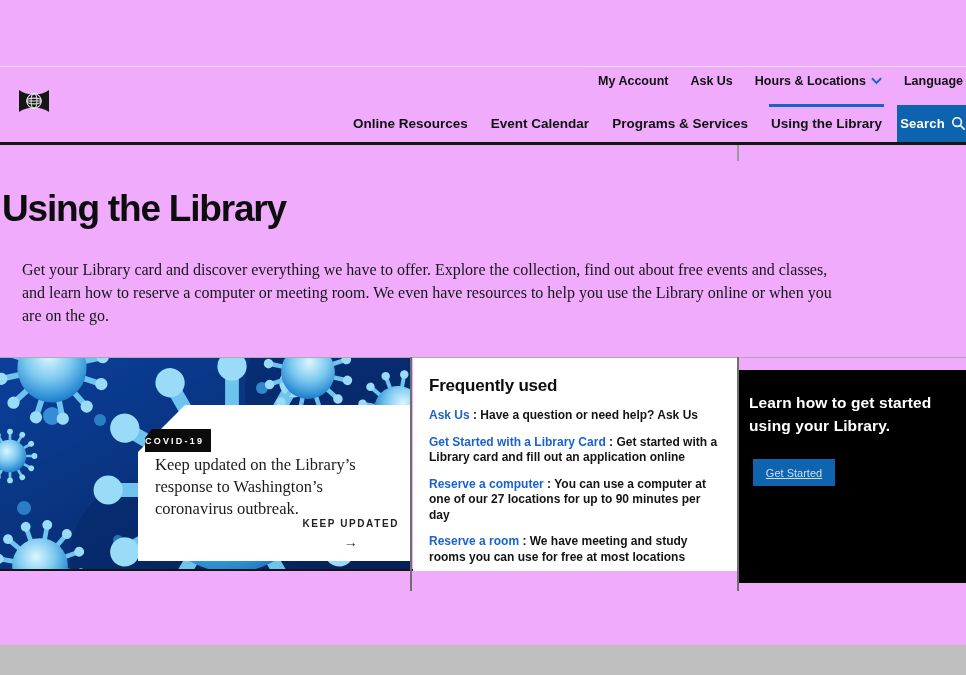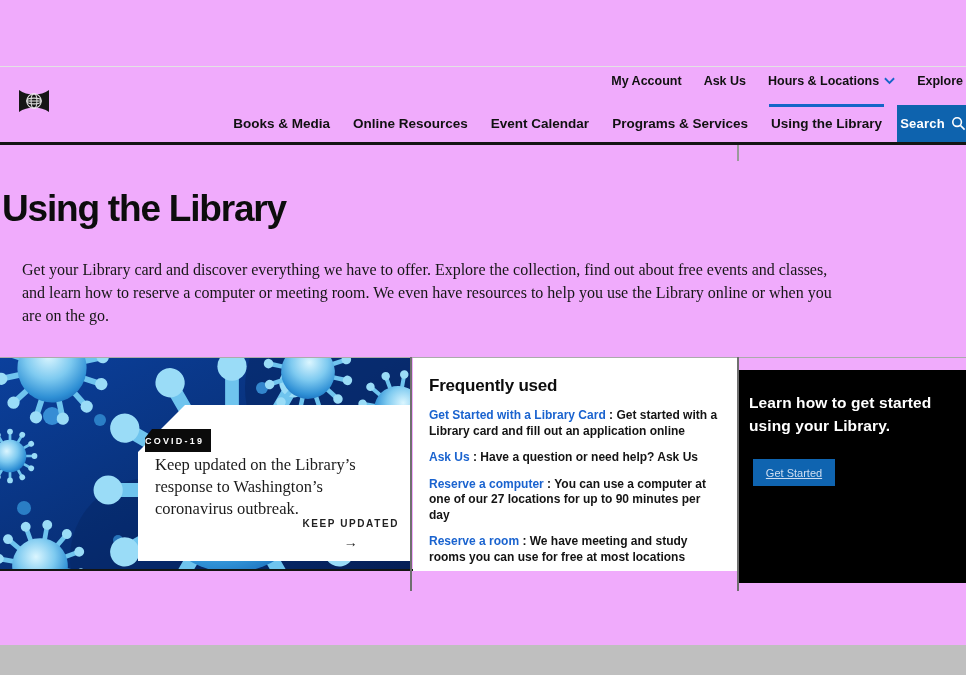--- a/index.html
+++ b/index.html
@@ -108,26 +108,25 @@
     <span class="item">
         <span>Ask Us</span>
       </span>
     <span class="item">
       <span>Hours &amp; Locations</span>
       <svg class="chev" viewBox="0 0 12 8">
           <polyline points="1,1 6,6 11,1" fill="none" stroke="#1565c8" stroke-width="2"></polyline>
         </svg>
     </span>
     <span class="item">
-        <span>Explore</span>
+        <span>Language</span>
       </span>
   </nav>
 
   <nav class="main-nav">
-    <span class="item"><span>Books &amp; Media</span></span>
     <span class="item"><span>Online Resources</span></span>
     <span class="item"><span>Event Calendar</span></span>
     <span class="item"><span>Programs &amp; Services</span></span>
     <span class="item">
       <span class="active-bar"></span>
       <span>Using the Library</span>
     </span>
   </nav>
 
   <button class="search-btn">
@@ -215,24 +214,24 @@
       </div>
     </div>
     <div class="covid-badge">
         <span>COVID-19</span>
       </div>
     <div class="band-rule"></div>
 
     <div class="freq">
       <h2>Frequently used</h2>
       <p>
+        <a>Ask Us</a><span> : </span><span>Have a question or need help? Ask Us</span>
+      </p>
+      <p>
         <a>Get Started with a Library Card</a><span> : </span><span>Get started with a Library card and fill out an application online</span>
-      </p>
-      <p>
-        <a>Ask Us</a><span> : </span><span>Have a question or need help? Ask Us</span>
       </p>
       <p>
         <a>Reserve a computer</a><span> : </span><span>You can use a computer at one of our 27 locations for up to 90 minutes per day</span>
       </p>
       <p>
         <a>Reserve a room</a><span> : </span><span>We have meeting and study rooms you can use for free at most locations</span>
       </p>
     </div>
 
     <div class="panel">

